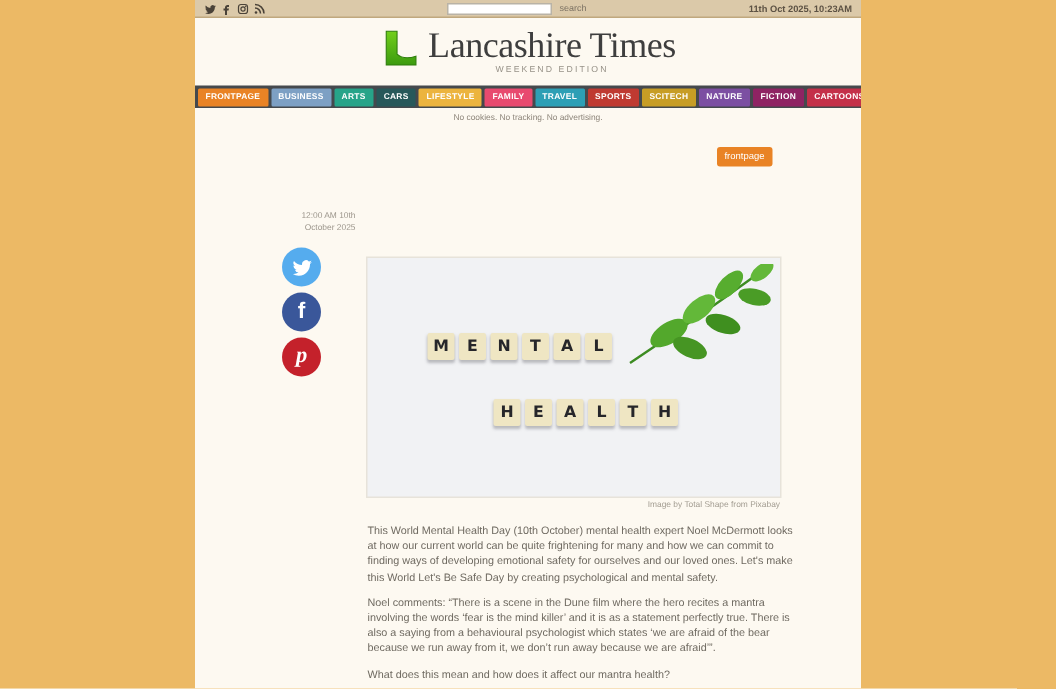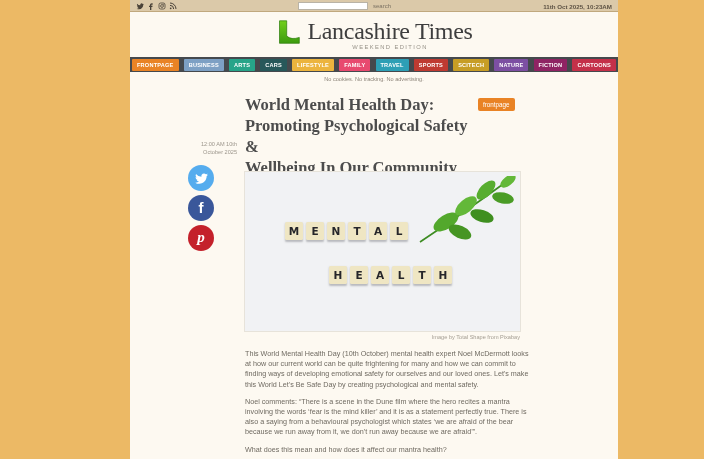--- a/index.html
+++ b/index.html
@@ -1,19 +1,19 @@
 <!DOCTYPE html>
 <html><head>
 <meta charset="utf-8">
 <style>
   * { margin:0; padding:0; box-sizing:border-box; }
   html,body { width:704px; height:459px; overflow:hidden; }
   body { background:#ecb965; font-family:"Liberation Sans", sans-serif; position:relative; }
 
-  .page { position:absolute; left:130px; top:0; width:488px; height:459px; background:#fdf9f1; overflow:hidden; }
+  .page { position:absolute; left:130px; top:0; width:444px; height:459px; background:#fdf9f1; overflow:hidden; }
 
   
   .topbar { position:relative; height:12px; background:#dbc9a9; border-bottom:1px solid #c0a87e; }
   .tb-icons { position:absolute; left:6px; top:2px; display:flex; gap:3px; align-items:center; }
   .tb-icons svg { display:block; }
   .tb-search { position:absolute; left:168px; top:2px; width:70px; height:8px; border:1px solid #b9b3a6; background:#fff; font-size:6px; padding:0 2px; }
   .tb-search-label { position:absolute; left:243px; top:3px; font-size:6px; color:#7c7263; }
   .tb-date { position:absolute; right:6px; top:3px; font-size:6.2px; color:#5d5244; font-weight:bold; }
 
   
@@ -137,25 +137,20 @@
     <div class="circle" style="background-color: rgb(58, 87, 154);">
       <span class="fletter">f</span>
     </div>
     <div class="circle" style="background-color: rgb(196, 33, 43);">
       <span class="pletter">p</span>
     </div>
   </div>
 
   <span class="badge">frontpage</span>
 
-  <h1 class="headline">
-    <div>World Mental Health Day:</div>
-    <div>Promoting Psychological Safety &amp;</div>
-    <div>Wellbeing In Our Community</div>
-  </h1>
 
   <div class="hero">
     <div class="tiles tiles-1">
         <span class="tile">M</span>
         <span class="tile">E</span>
         <span class="tile">N</span>
         <span class="tile">T</span>
         <span class="tile">A</span>
         <span class="tile">L</span>
       </div>

